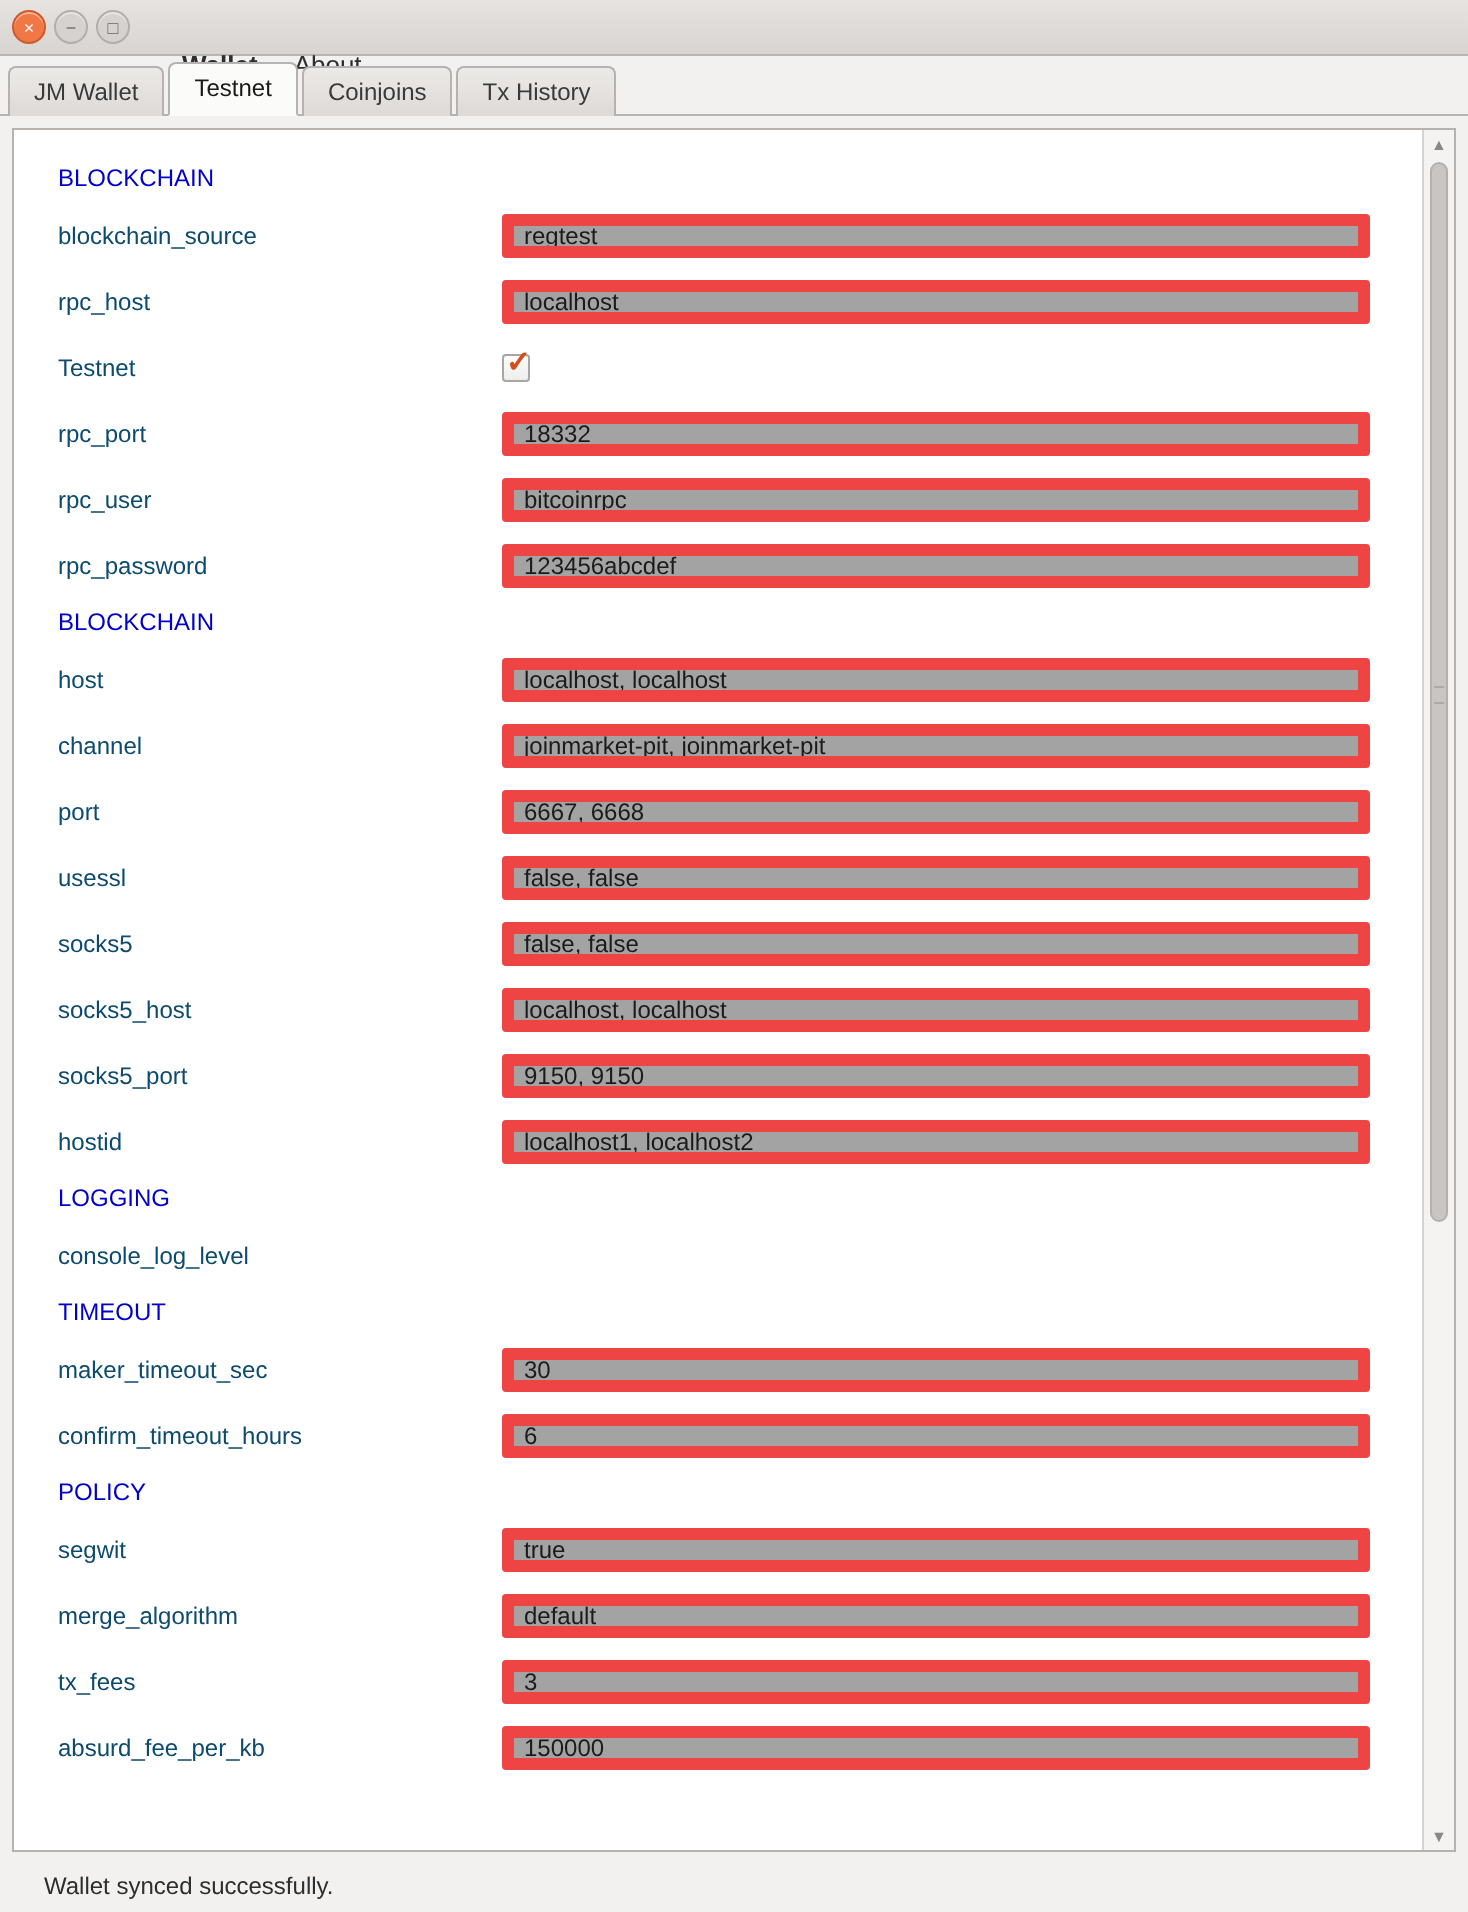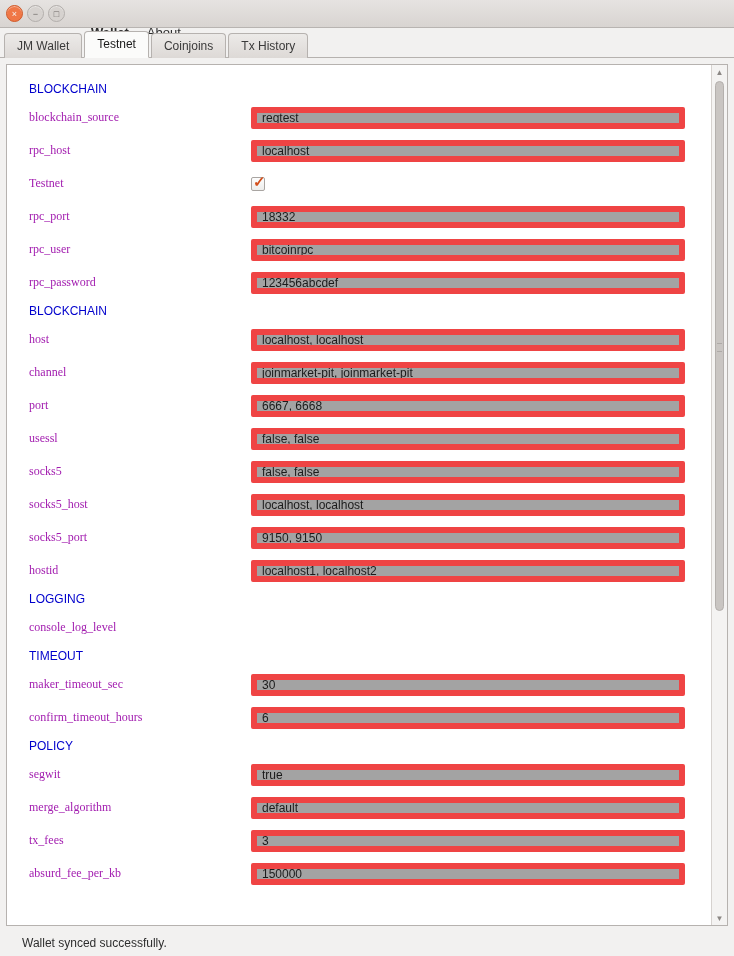--- a/index.html
+++ b/index.html
@@ -112,22 +112,21 @@
     align-items: center;
     height: 33px;
     padding-left: 22px;
     padding-right: 26px;
     box-sizing: border-box;
   }
   .row .label {
     width: 222px;
     flex: 0 0 222px;
     font-size: 12px;
-    color: #a21caf;
-    font-family: Liberation Serif, serif;
+    color: #0c4a6e;
   }
   .row input.value {
     flex: 1 1 auto;
     height: 22px;
     border: 6px solid #ef4444;
     border-radius: 2px;
     background: #a3a3a3;
     font-family: "Liberation Sans", sans-serif;
     font-size: 12px;
     color: #1b1b1b;

